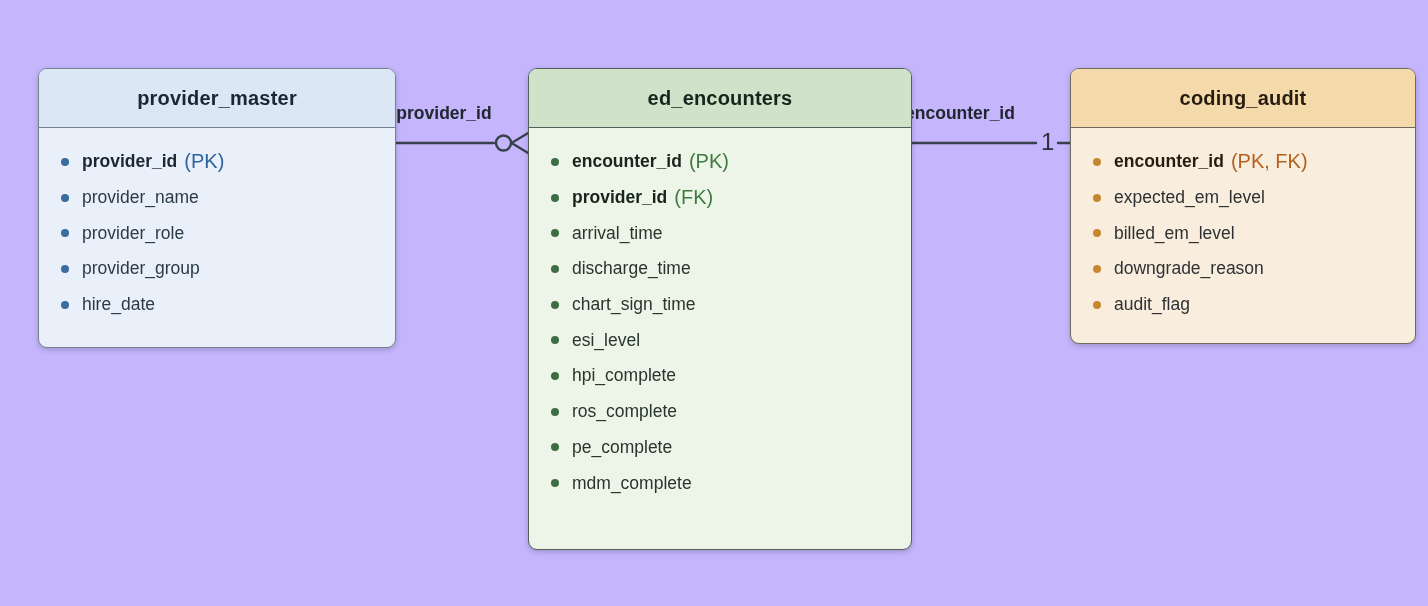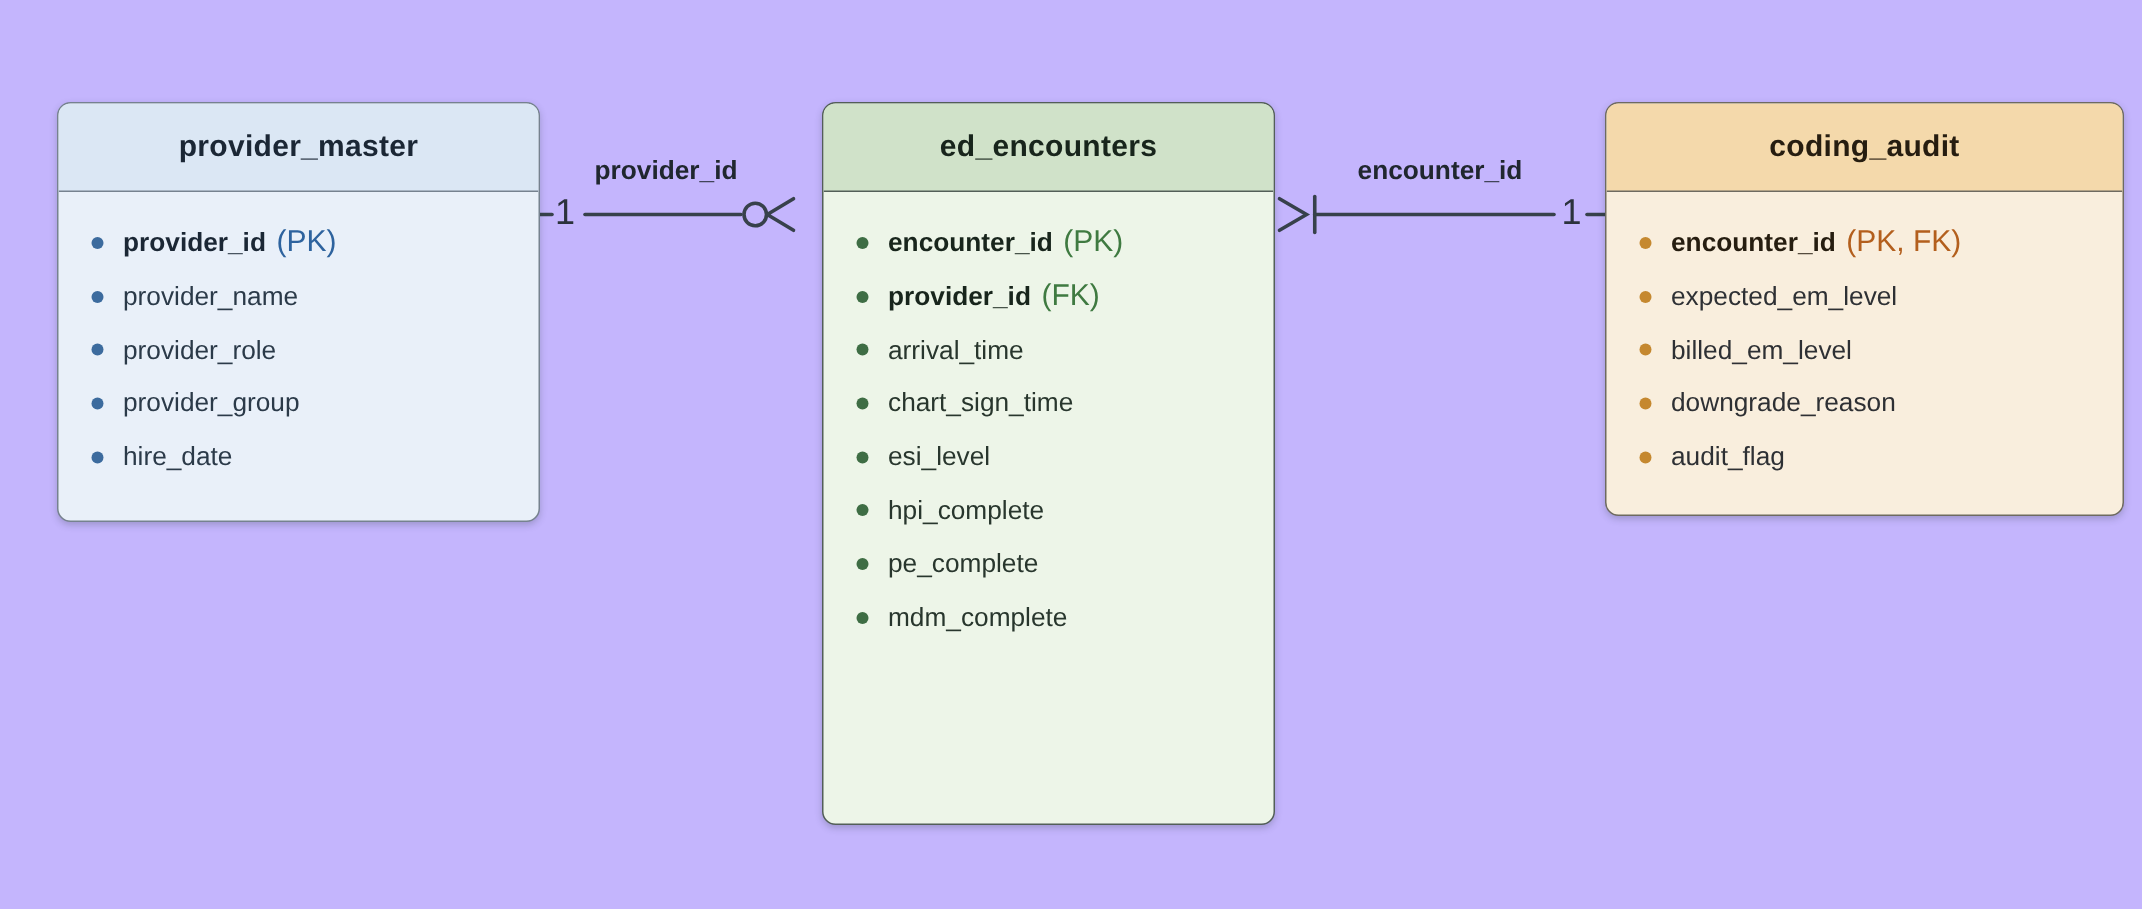--- a/index.html
+++ b/index.html
@@ -70,21 +70,21 @@
       <line x1="1058" y1="143" x2="1070" y2="143"></line>
     </g>
   </svg>
 
   <div class="rel-label" style="left:359px;top:103px;">provider_id</div>
   <div class="rel-label" style="left:875px;top:103px;">encounter_id</div>
 
   <div class="cardinality" style="left:370px;top:129px;">1</div>
   <div class="cardinality" style="left:1041px;top:129px;">1</div>
 
-  <div class="table-card" style="left: 38px; top: 68px; width: 322px; height: 280px; --header-bg: #dbe7f4; --body-bg: #e9f0f9; --border: #76828f; --bullet: #3c6b9e; --key: #2e639e; --title: #1b2735; --text: #2b3a49;">
+  <div class="table-card" style="left: 38px; top: 68px; width: 358px; height: 280px; --header-bg: #dbe7f4; --body-bg: #e9f0f9; --border: #76828f; --bullet: #3c6b9e; --key: #2e639e; --title: #1b2735; --text: #2b3a49;">
     <div class="table-header">provider_master</div>
     <div class="fields">
         <div class="field-row">
           <span class="bullet"></span>
           <span class="fname bold">provider_id</span>
           <span class="fkey">(PK)</span>
         </div>
         <div class="field-row">
           <span class="bullet"></span>
           <span class="fname">provider_name</span>
@@ -97,48 +97,56 @@
           <span class="bullet"></span>
           <span class="fname">provider_group</span>
         </div>
         <div class="field-row">
           <span class="bullet"></span>
           <span class="fname">hire_date</span>
         </div>
       </div>
   </div>
 
-  <div class="table-card" style="left: 548px; top: 68px; width: 302px; height: 482px; --header-bg: #d0e2c9; --body-bg: #edf5e8; --border: #535f58; --bullet: #3e6d44; --key: #3f7a41; --title: #18251c; --text: #28362d;">
+  <div class="table-card" style="left: 528px; top: 68px; width: 384px; height: 482px; --header-bg: #d0e2c9; --body-bg: #edf5e8; --border: #535f58; --bullet: #3e6d44; --key: #3f7a41; --title: #18251c; --text: #28362d;">
     <div class="table-header">ed_encounters</div>
     <div class="fields">
         <div class="field-row">
           <span class="bullet"></span>
           <span class="fname bold">encounter_id</span>
           <span class="fkey">(PK)</span>
         </div>
         <div class="field-row">
           <span class="bullet"></span>
           <span class="fname bold">provider_id</span>
           <span class="fkey">(FK)</span>
         </div>
         <div class="field-row">
           <span class="bullet"></span>
           <span class="fname">arrival_time</span>
         </div>
         <div class="field-row">
           <span class="bullet"></span>
+          <span class="fname">discharge_time</span>
+        </div>
+        <div class="field-row">
+          <span class="bullet"></span>
           <span class="fname">chart_sign_time</span>
         </div>
         <div class="field-row">
           <span class="bullet"></span>
           <span class="fname">esi_level</span>
         </div>
         <div class="field-row">
           <span class="bullet"></span>
           <span class="fname">hpi_complete</span>
+        </div>
+        <div class="field-row">
+          <span class="bullet"></span>
+          <span class="fname">ros_complete</span>
         </div>
         <div class="field-row">
           <span class="bullet"></span>
           <span class="fname">pe_complete</span>
         </div>
         <div class="field-row">
           <span class="bullet"></span>
           <span class="fname">mdm_complete</span>
         </div>
       </div>

